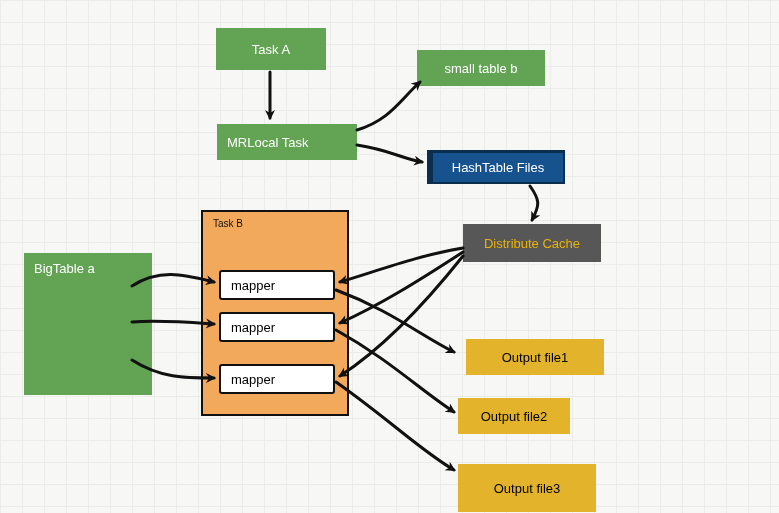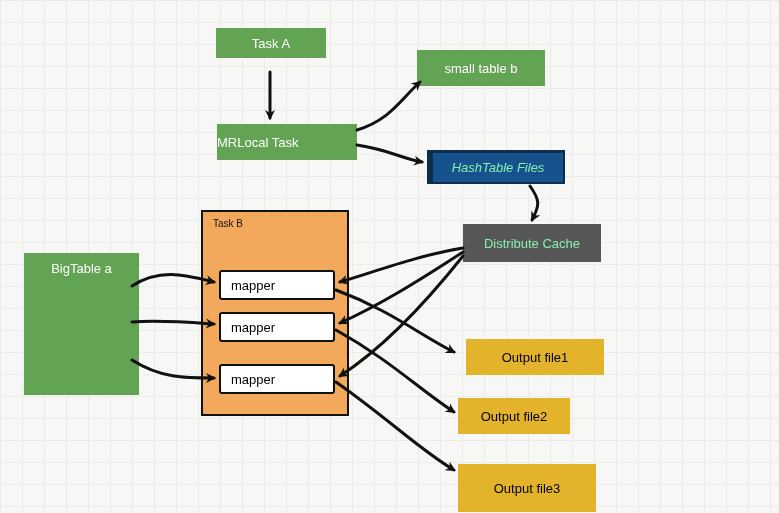--- a/index.html
+++ b/index.html
@@ -17,22 +17,22 @@
   }
   .node {
     position: absolute;
     display: flex;
     align-items: center;
     justify-content: center;
     font-size: 13px;
     box-sizing: border-box;
   }
   .green { background:#62a354; color:#fff; }
-  .blue  { background:#16538e; color:#86efac; border:2px solid #0b2d4e; border-left-width:6px; border-top-width:3px;font-style:italic;}
-  .grey  { background:#575757; color:#86efac; }
+  .blue  { background:#16538e; color:#ffffff; border:2px solid #0b2d4e; border-left-width:6px; border-top-width:3px;}
+  .grey  { background:#575757; color:#eab308; }
   .gold  { background:#e3b42b; color:#000; }
   .orange-container {
     position:absolute;
     background:#f3a95c;
     border:2px solid #111;
     box-sizing:border-box;
   }
   .orange-title {
     position:absolute;
     top:6px; left:10px;
@@ -62,31 +62,31 @@
   svg.arrows {
     position:absolute;
     left:0; top:0;
     width:779px; height:513px;
     pointer-events:none;
   }
 </style>
 </head>
 <body>
 
-<div class="node green" style="left:216px; top:28px; width:110px; height:30px;">Task A</div>
+<div class="node green" style="left:216px; top:28px; width:110px; height:42px;">Task A</div>
 
 <div class="node green" style="left:417px; top:50px; width:128px; height:36px;">small table b</div>
 
-<div class="node green" style="left:217px; top:124px; width:140px; height:36px; justify-content:flex-start; padding-left:0;">MRLocal Task</div>
+<div class="node green" style="left:217px; top:124px; width:140px; height:36px; justify-content:flex-start; padding-left:10px;">MRLocal Task</div>
 
 <div class="node blue" style="left:427px; top:150px; width:138px; height:34px;">HashTable Files</div>
 
 <div class="node grey" style="left:463px; top:224px; width:138px; height:38px;">Distribute Cache</div>
 
-<div class="big-green" style="left:24px; top:253px; width:115px; height:142px;text-align:center;"><span>BigTable a</span></div>
+<div class="big-green" style="left:24px; top:253px; width:128px; height:142px;"><span>BigTable a</span></div>
 
 <div class="orange-container" style="left:201px; top:210px; width:148px; height:206px;">
   <div class="orange-title">Task B</div>
 </div>
 
 <div class="mapper" style="left:219px; top:270px; width:116px; height:30px;">mapper</div>
 <div class="mapper" style="left:219px; top:312px; width:116px; height:30px;">mapper</div>
 <div class="mapper" style="left:219px; top:364px; width:116px; height:30px;">mapper</div>
 
 <div class="node gold" style="left:466px; top:339px; width:138px; height:36px;">Output file1</div>

